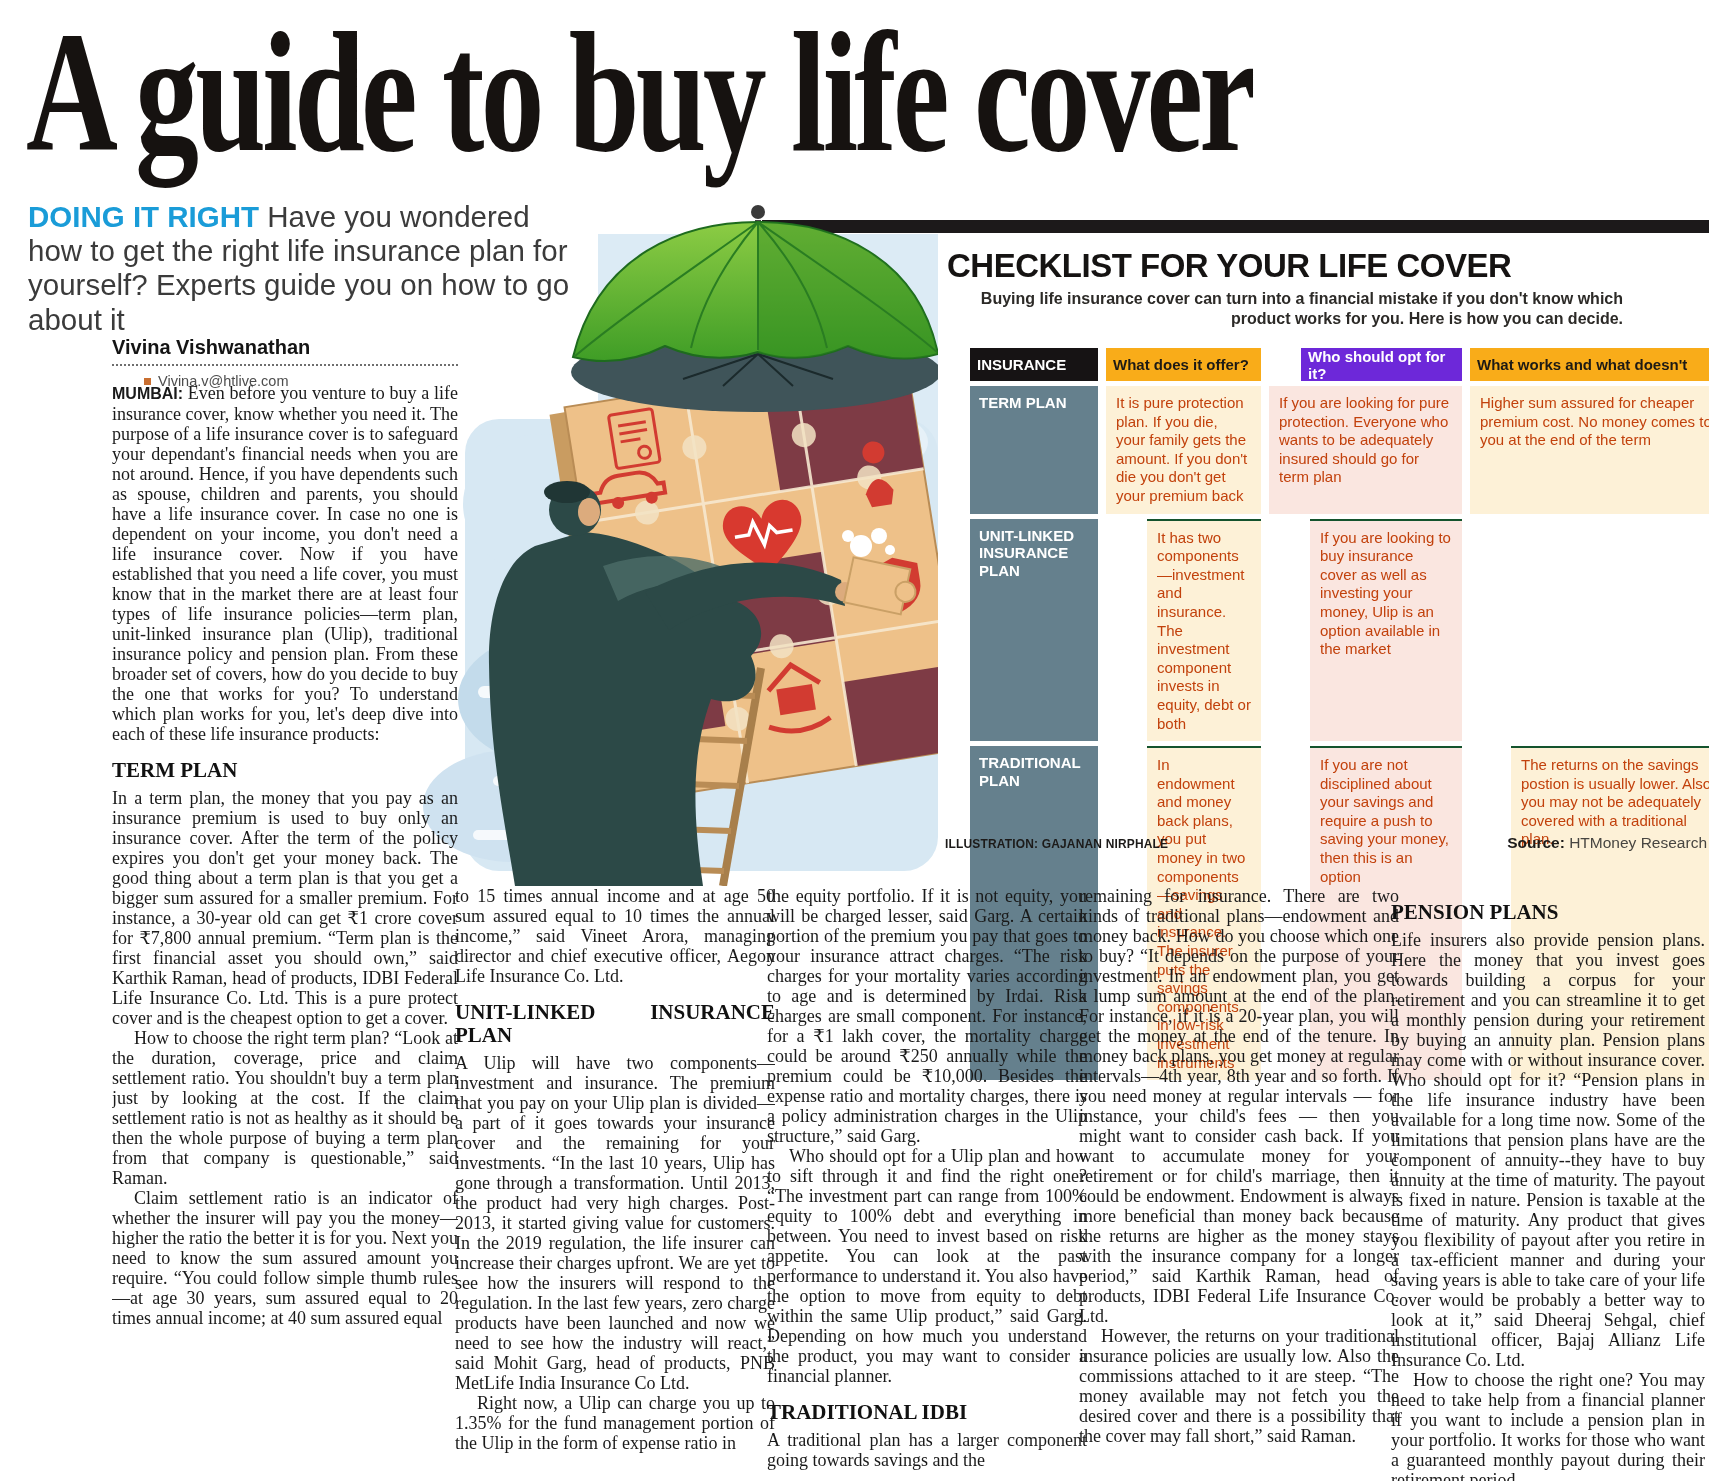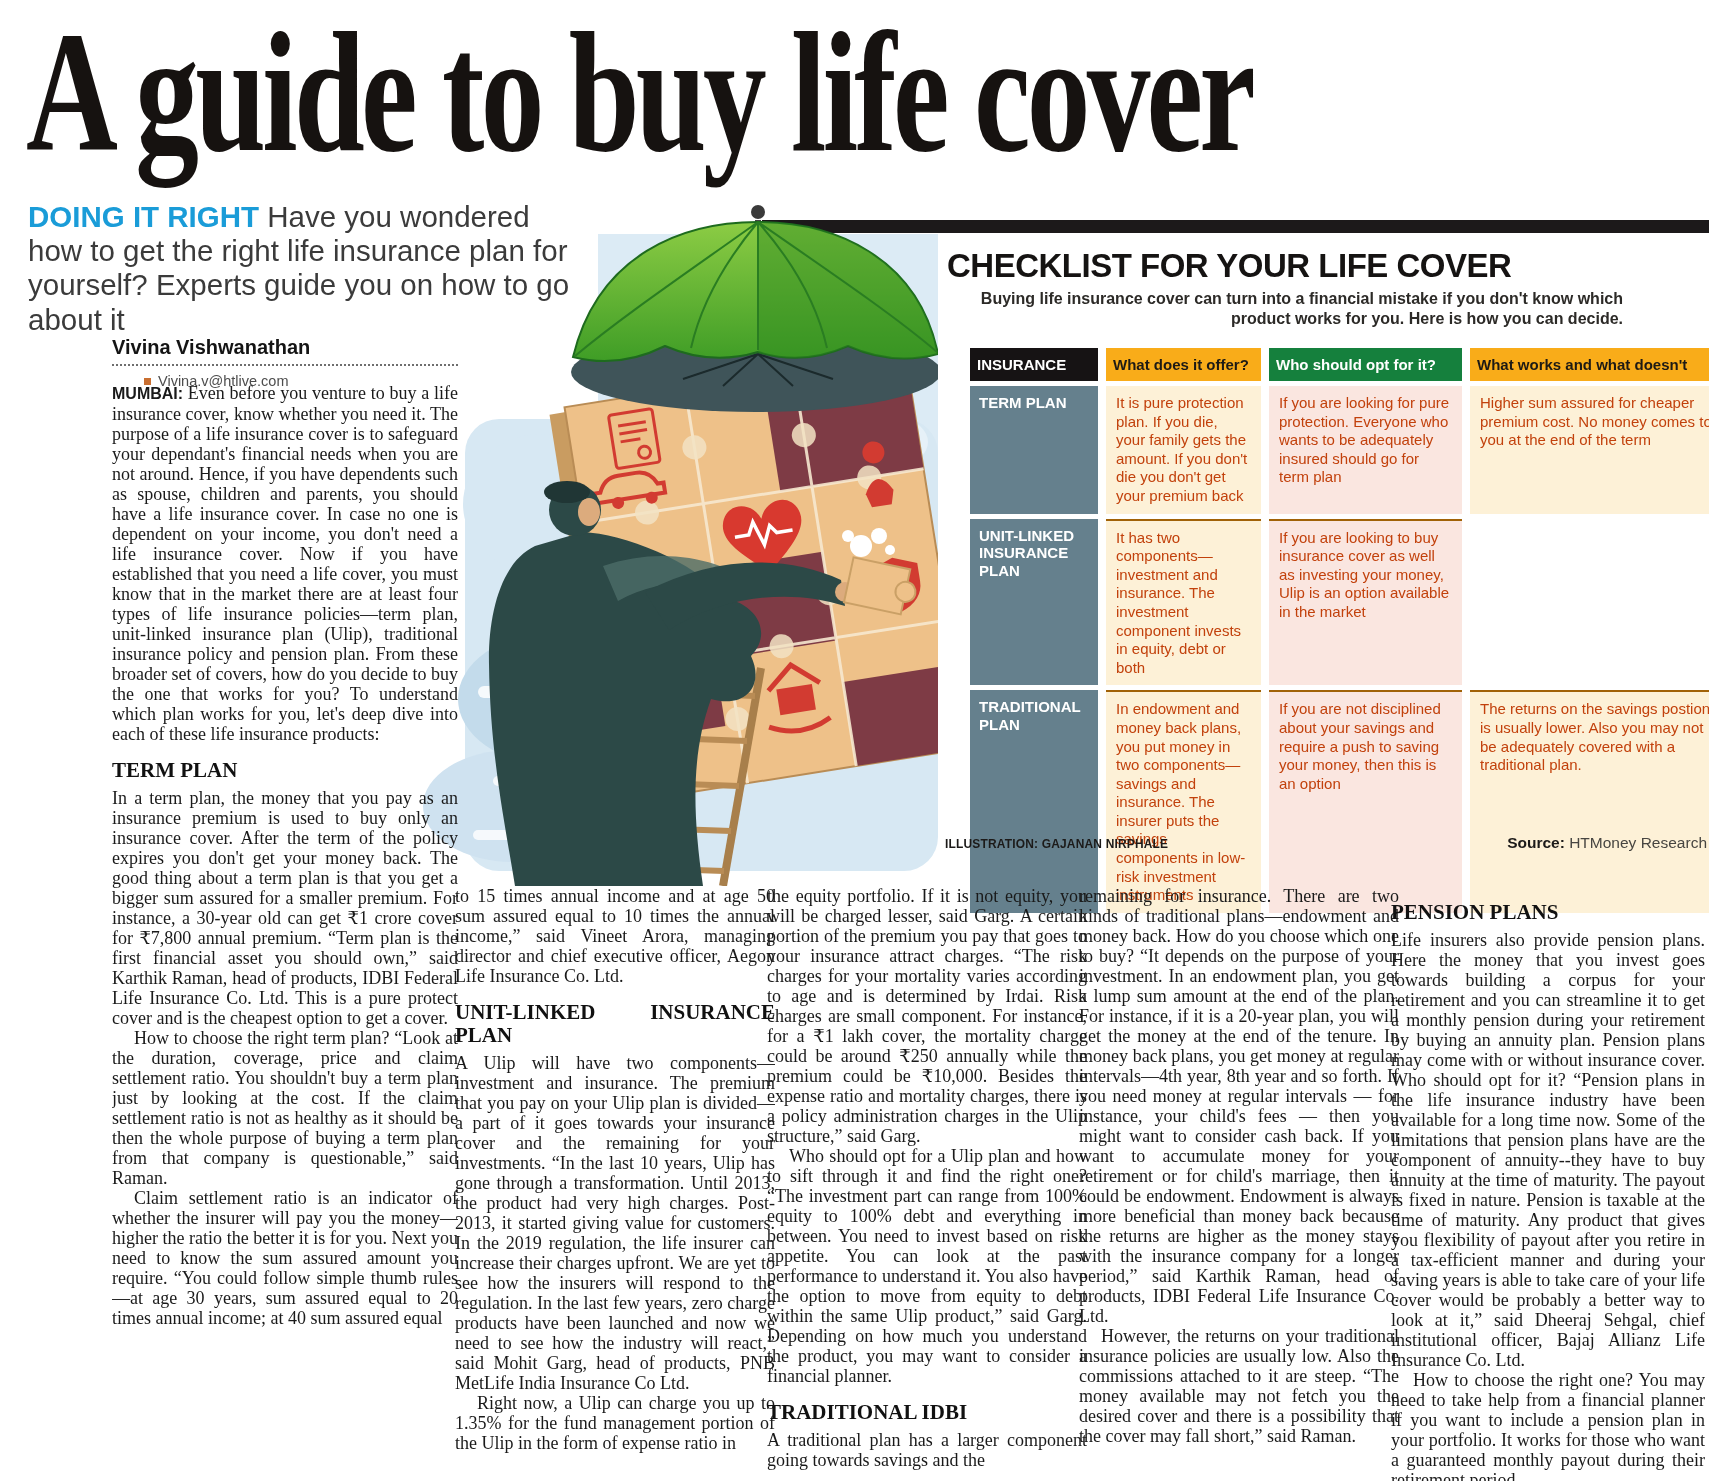--- a/index.html
+++ b/index.html
@@ -30,30 +30,30 @@
     transform:scaleX(.97);transform-origin:left top;white-space:nowrap;}
   .checklist-sub{position:absolute;left:947px;top:281px;width:676px;margin:0;z-index:4;
     font-size:16px;font-weight:bold;line-height:1.23;color:#2c2a27;text-align:right;}
 
   .cl-table{position:absolute;left:945px;top:340px;width:762px;z-index:4;}
   .cl-head,.cl-row{display:grid;grid-template-columns:128px 155px 193px 255px;column-gap:8px;padding-left:25px;}
   .cl-head{margin-bottom:5px;}
   .hc{height:33px;display:flex;align-items:center;padding:0 7px;font-size:15px;font-weight:bold;box-sizing:border-box;}
   .h-ins{background:#161314;color:#fff;}
   .h-offer,.h-works{background:#f9ac19;color:#1d1a15;}
-  .h-who{background:#15803d;color:#fff;}
+  .h-who{background:#6d28d9;color:#fff;margin-left:32px;}
   .cl-row + .cl-row{margin-top:5px;}
   .cl-row:nth-child(1) .cl-cell{min-height:118px;}
   .cl-row:nth-child(2) .cl-cell{min-height:136px;}
   .cl-row:nth-child(3) .cl-cell{min-height:180px;}
   .cl-cell{padding:8px 10px;font-size:15px;line-height:1.24;color:#c2410c;box-sizing:border-box;}
   .cl-cell.lab{background:#65808d;color:#fff;font-weight:bold;line-height:1.18;padding:8px 6px 0 9px;}
   .cl-cell.offer,.cl-cell.works{background:#fdf1d7;}
   .cl-cell.who{background:#fae6e0;}
-  .cl-row + .cl-row .cl-cell:not(.lab){border-top:2px solid #a16207;}
+  .cl-row + .cl-row .cl-cell:not(.lab){border-top:2px solid #14532d;margin-left:41px;}
 
   .cl-footer{position:absolute;left:945px;top:826px;width:762px;z-index:4;
     display:flex;justify-content:space-between;align-items:baseline;}
   .credit{font-size:13px;font-weight:bold;color:#1c1a19;letter-spacing:.2px;
     transform:scaleX(.92);transform-origin:left;}
   .source{font-size:15.5px;color:#474541;}
   .source b{color:#1c1a19;}
 
   .article-col{position:absolute;top:878px;width:320px;height:604px;overflow:hidden;z-index:5;
     font-family:"Liberation Serif","DejaVu Serif",serif;font-size:18px;line-height:20px;

